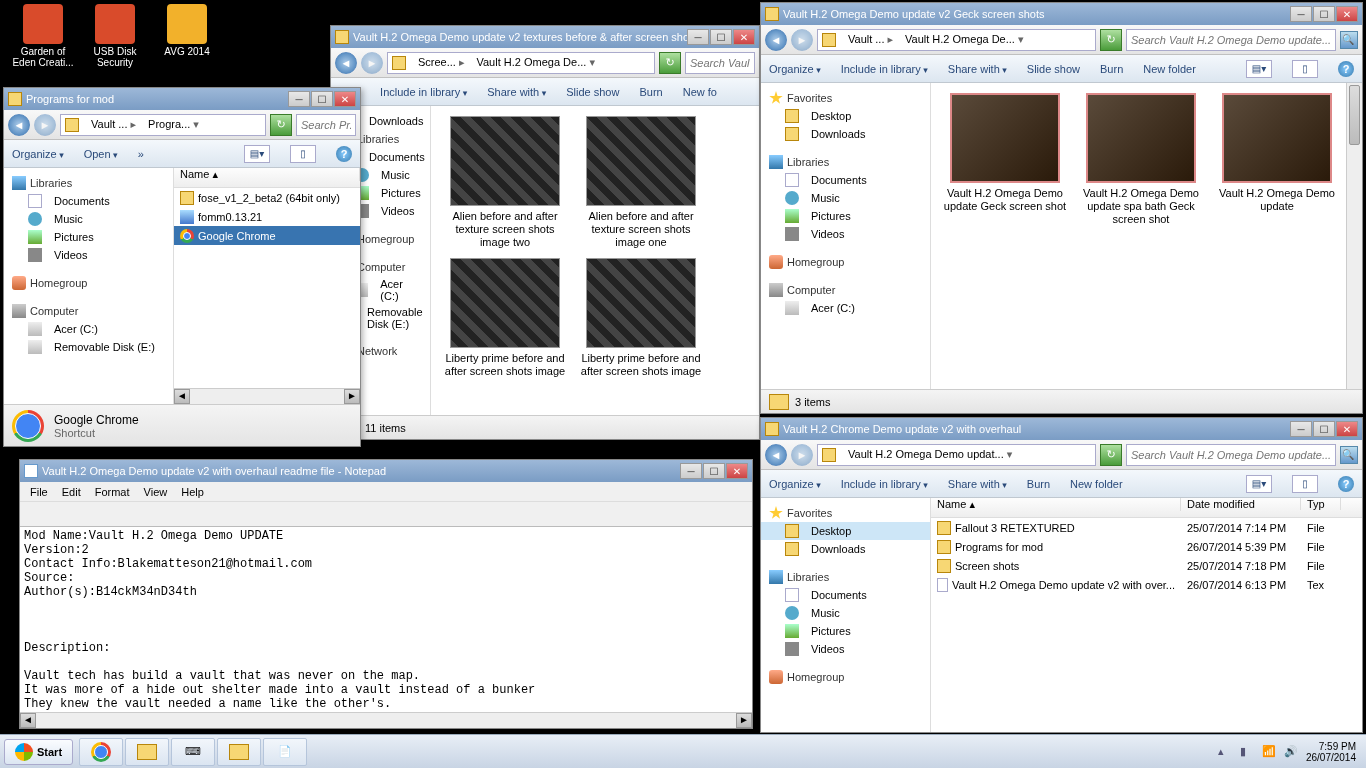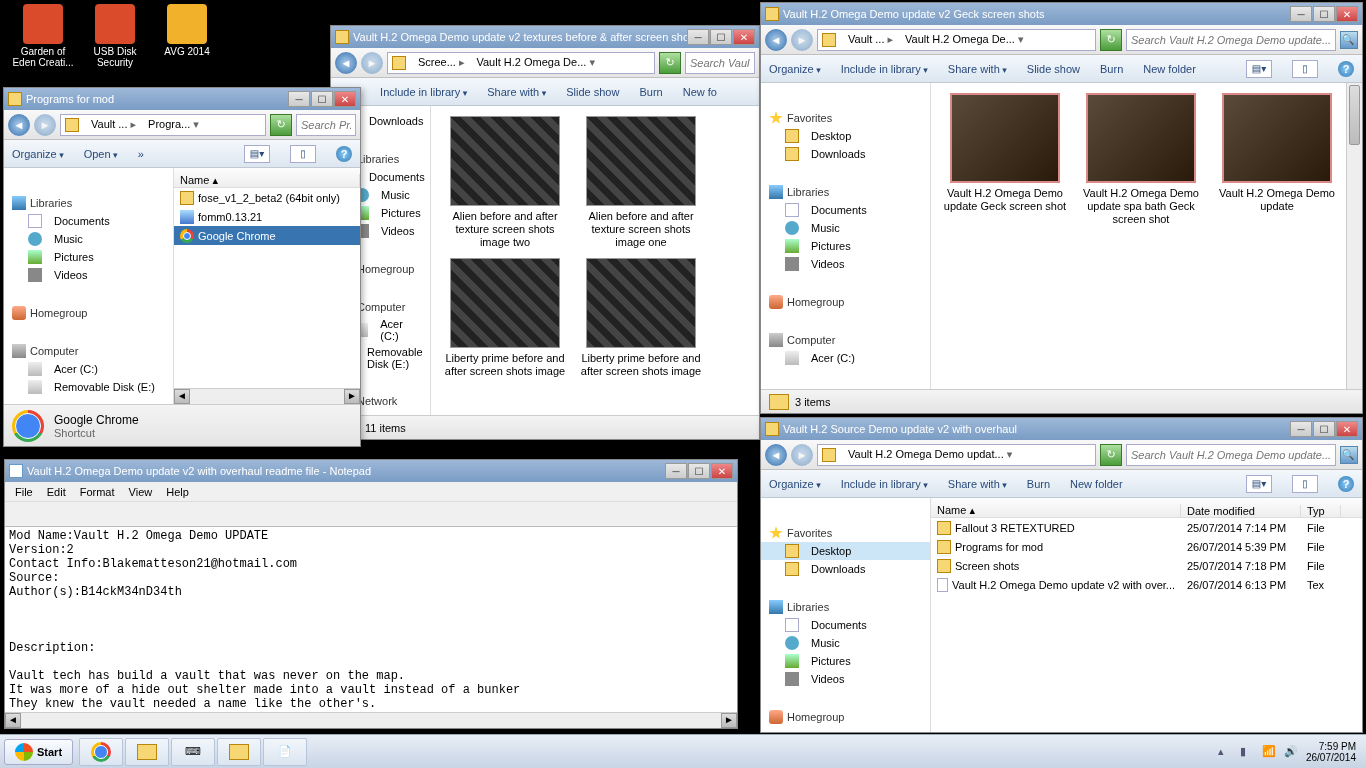--- a/index.html
+++ b/index.html
@@ -37,21 +37,21 @@
 .cmdbar .cmd { cursor:pointer; }
 .cmdbar .cmd.dd::after { content:" ▾"; font-size:9px; }
 .cmdbar .spacer { flex:1; }
 .cmdbar .viewic { width:26px; height:18px; border:1px solid #aac; background:#fff; cursor:pointer; display:inline-flex; align-items:center; justify-content:center; font-size:10px; }
 .helpic { width:16px; height:16px; border-radius:8px; background:radial-gradient(#8cf,#37a); color:#fff; display:inline-flex; align-items:center; justify-content:center; font-size:11px; font-weight:bold; cursor:pointer; }
 
 .expbody { flex:1; display:flex; overflow:hidden; }
 .navpane { width:170px; background:#fff; border-right:1px solid #ddd; overflow-y:auto; font-size:11px; padding:6px 0; }
 .navpane.narrow { width:160px; }
 .np-section { margin-bottom:10px; }
-.np-head { display:flex; align-items:center; gap:4px; padding:2px 8px; color:#333; cursor:pointer;margin-top:20px; }
+.np-head { display:flex; align-items:center; gap:4px; padding:2px 8px; color:#333; cursor:pointer; }
 .np-item { display:flex; align-items:center; gap:12px; padding:2px 8px 2px 24px; cursor:pointer; }
 .np-item.sel { background:#cde6f7; }
 .np-ico { width:14px; height:14px; display:inline-block; }
 .np-ico.fav{ background:#ffcc33; clip-path:polygon(50% 0,61% 35%,98% 35%,68% 57%,79% 91%,50% 70%,21% 91%,32% 57%,2% 35%,39% 35%); }
 .np-ico.fold{ background:#f7d774; border:1px solid #b8860b; }
 .np-ico.lib{ background:linear-gradient(#8cf,#37a); }
 .np-ico.doc{ background:#fff; border:1px solid #aac; }
 .np-ico.mus{ background:#5ac; border-radius:50%; }
 .np-ico.pic{ background:linear-gradient(#afc,#6a3); }
 .np-ico.vid{ background:#888; }
@@ -60,21 +60,21 @@
 .np-ico.hg{ background:linear-gradient(#fa8,#c63); border-radius:3px; }
 
 .content { flex:1; background:#fff; overflow:auto; position:relative; }
 .thumbgrid { display:flex; flex-wrap:wrap; gap:8px; padding:10px; align-content:flex-start; }
 .thumb { width:128px; text-align:center; font-size:11px; }
 .thumb .timg { width:110px; height:90px; margin:0 auto 4px; background:#333; border:1px solid #999; background-image:linear-gradient(45deg,#222 25%,#444 25%,#444 50%,#222 50%,#222 75%,#444 75%); background-size:20px 20px; }
 .thumb .timg.geck { background:linear-gradient(135deg,#5a4a3a,#2a1a0a); border:2px solid #d88; }
 .thumb .tcap { line-height:1.2; }
 
 .listview { font-size:11px; }
-.listhead { display:flex; background:linear-gradient(#fdfdfd,#eee); border-bottom:1px solid #ddd; height:20px; align-items:flex-end; position:sticky; top:0; }
+.listhead { display:flex; background:linear-gradient(#fdfdfd,#eee); border-bottom:1px solid #ddd; height:20px; align-items:flex-start; position:sticky; top:0; }
 .listhead .col { padding:0 6px; border-right:1px solid #ddd; cursor:pointer; white-space:nowrap; overflow:hidden; }
 .listrow { display:flex; height:19px; align-items:center; padding:0; }
 .listrow.sel { background:#3874b0; color:#fff; }
 .listrow .cell { padding:0 6px; white-space:nowrap; overflow:hidden; display:flex; align-items:center; gap:4px; }
 .fico { width:14px; height:14px; display:inline-block; }
 .fico.fold { background:#f7d774; border:1px solid #b8860b; }
 .fico.file { background:#fff; border:1px solid #aac; }
 .fico.exe { background:linear-gradient(#adf,#47c); }
 .fico.chrome{ background:conic-gradient(#ea4335 0 120deg,#34a853 120deg 240deg,#fbbc05 240deg 360deg); border-radius:50%; position:relative; }
 .fico.chrome::after{ content:""; position:absolute; inset:3px; background:#4285f4; border-radius:50%; border:1px solid #fff; }
@@ -455,21 +455,21 @@
   </div>
   <div class="status">
     <span class="sfico"></span>
     <span>3 items</span>
   </div>
 </div>
 
 <div class="win" style="left:760px; top:417px; width:603px; height:316px;">
   <div class="titlebar">
     <span class="ticon"></span>
-    <span class="ttext">Vault H.2 Source Demo update v2 with overhaul</span>
+    <span class="ttext">Vault H.2 Chrome Demo update v2 with overhaul</span>
     <div class="winbtns">
       <div class="winbtn">─</div>
       <div class="winbtn">☐</div>
       <div class="winbtn close">✕</div>
     </div>
   </div>
   <div class="navbar">
     <div class="navbtn">◄</div>
     <div class="navbtn fwd">►</div>
     <div class="addr">
@@ -563,21 +563,21 @@
           <div class="listrow">
       <div class="cell" style="width:250px;"><span class="fico file"></span>Vault H.2 Omega Demo update v2 with over...</div>
       <div class="cell" style="width:120px;">26/07/2014 6:13 PM</div>
       <div class="cell" style="width:40px;">Tex</div>
           </div>
         </div>
     </div>
   </div>
 </div>
 
-<div class="win" style="left:4px; top:459px; width:734px; height:270px;justify-content:center;">
+<div class="win" style="left:19px; top:459px; width:734px; height:270px;justify-content:center;">
   <div class="titlebar">
     <span class="ticon" style="background:#fff;border:1px solid #69c;"></span>
     <span class="ttext">Vault H.2 Omega Demo update v2 with overhaul readme file - Notepad</span>
     <div class="winbtns">
       <div class="winbtn">─</div>
       <div class="winbtn">☐</div>
       <div class="winbtn close">✕</div>
     </div>
   </div>
   <div class="menubar" id="np-menu">

